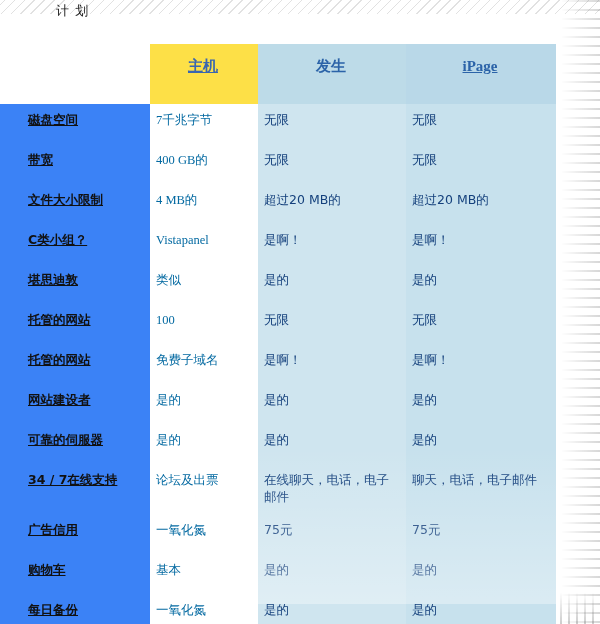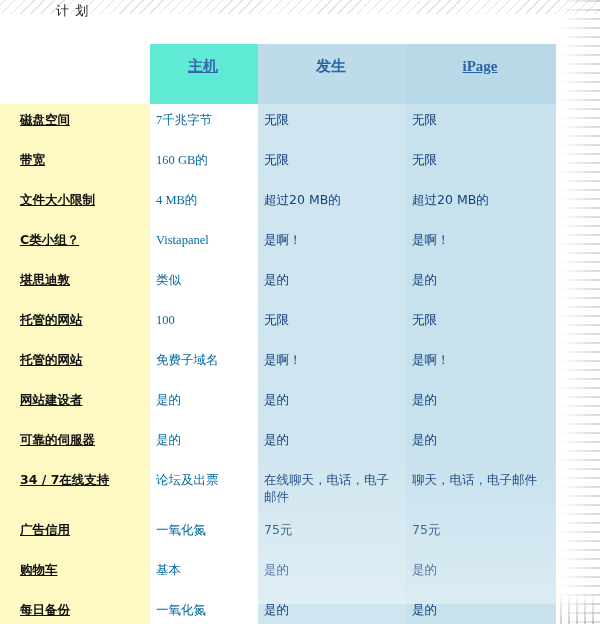--- a/index.html
+++ b/index.html
@@ -90,41 +90,41 @@
   .cmp thead th {
     height: 40px;
     padding-top: 12px;
     text-align: center;
     font-size: 15px;
     font-weight: bold;
     color: #1f4e9c;
   }
   .cmp thead th.h0 { background: #ffffff; }
   .cmp thead th.h1 {
-    background: #5eead4;
+    background: #fde047;
     color: #3a66b0;
     text-decoration: underline;
   }
   .cmp thead th.h2 {
     background: #bddbe8;
     color: #2b63a8;
   }
   .cmp thead th.h3 {
     background: #b9d8e8;
     color: #2b63a8;
     text-decoration: underline;
   }
 
   .cmp tbody td.f {
     color: #111111;
     font-size: 12.5px;
     text-decoration: underline;
     font-weight: bold;
-    background: #fef9c3;
-    padding-left: 20px;
+    background: #3b82f6;
+    padding-left: 28px;
     font-family: "DejaVu Sans", sans-serif;
   }
   .cmp tbody td.v0 {
     background: #ffffff;
     color: #0369a1;
   }
   .cmp tbody td.v1 {
     background: #cfe5ef;
     color: #14407c;
     font-family: "DejaVu Sans", sans-serif;
@@ -197,21 +197,21 @@
     </thead>
     <tbody>
       <tr>
         <td class="f">磁盘空间</td>
         <td class="v0">7千兆字节</td>
         <td class="v1">无限</td>
         <td class="v2">无限</td>
       </tr>
       <tr>
         <td class="f">带宽</td>
-        <td class="v0">160 GB的</td>
+        <td class="v0">400 GB的</td>
         <td class="v1">无限</td>
         <td class="v2">无限</td>
       </tr>
       <tr>
         <td class="f">文件大小限制</td>
         <td class="v0">4 MB的</td>
         <td class="v1">超过20 MB的</td>
         <td class="v2">超过20 MB的</td>
       </tr>
       <tr>

